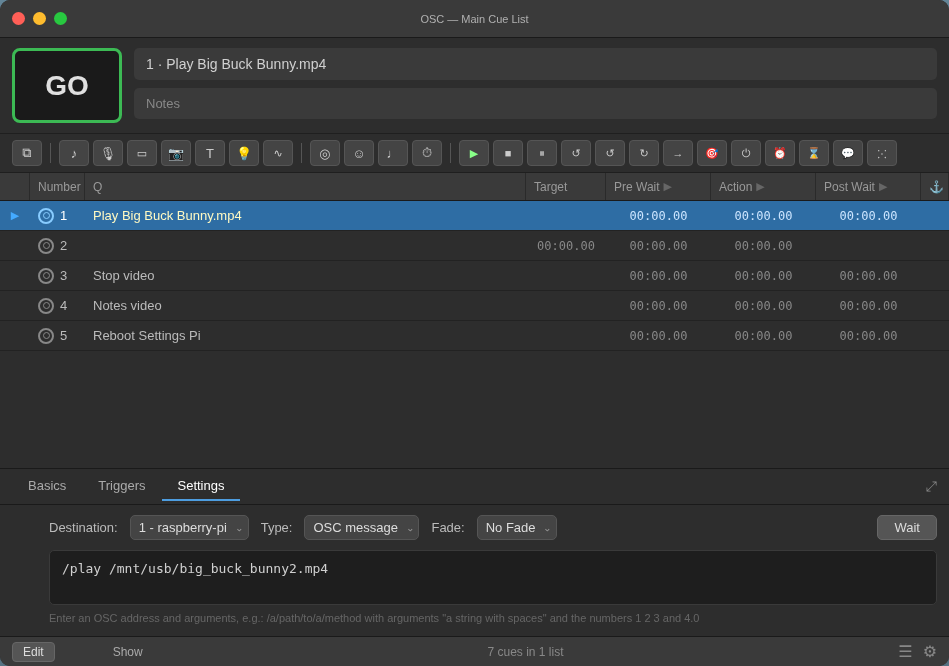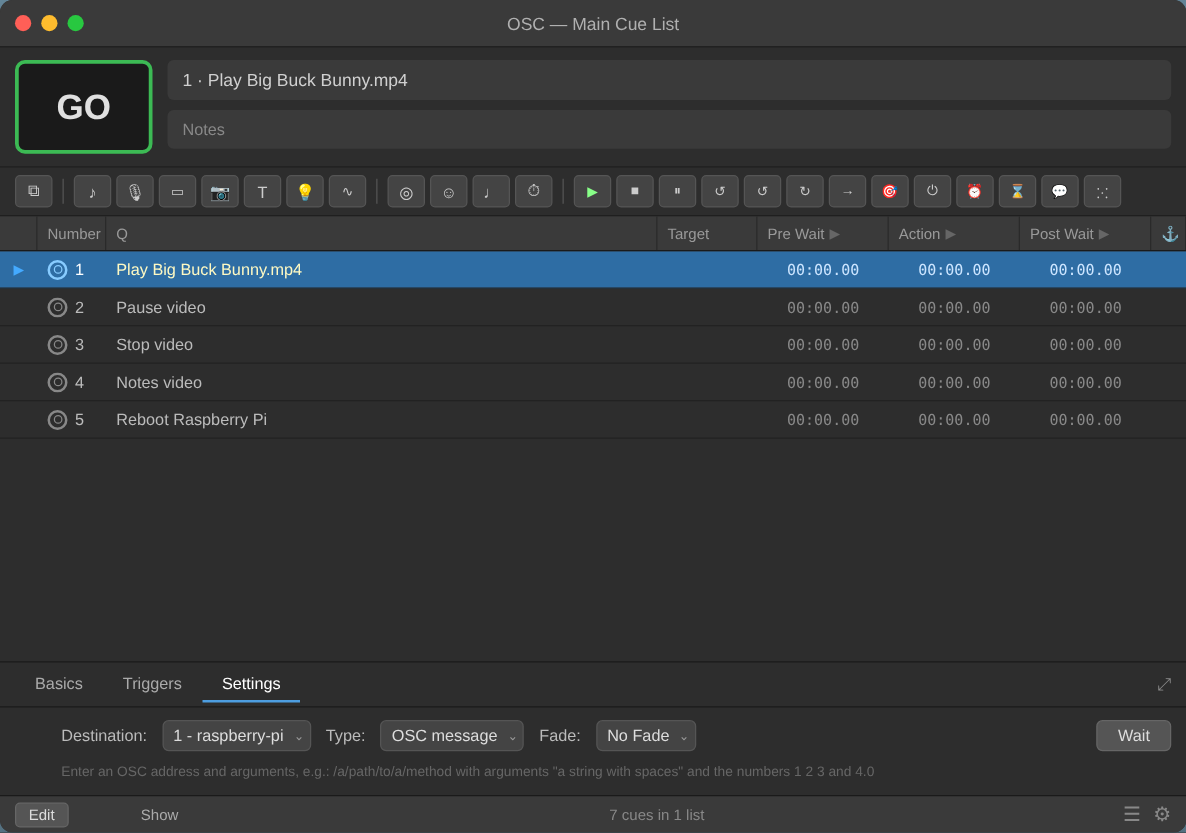--- a/index.html
+++ b/index.html
@@ -38,21 +38,21 @@
       display: flex;
       gap: 8px;
       align-items: center;
     }
     .tl { width: 13px; height: 13px; border-radius: 50%; cursor: pointer; }
     .tl-red { background: #ff5f57; }
     .tl-yellow { background: #febc2e; }
     .tl-green { background: #28c840; }
     .title-text {
       color: #b0b0b0;
-      font-size: 14px;
+      font-size: 11px;
     }
     
     .top-section {
       background: #2d2d2d;
       padding: 10px 12px;
       display: flex;
       gap: 12px;
       align-items: flex-start;
       flex-shrink: 0;
     }
@@ -442,21 +442,20 @@
       </div>
 
       <div class="table-row">
         <div class="td-cell row-indicator"></div>
         <div class="td-cell">
           <div class="circle-icon" style="margin-right:6px;">
               <div class="circle-icon-inner"></div>
             </div>
           <span>2</span>
         </div>
-        <div class="td-cell">Pause video</div>
         <div class="td-cell mono"></div>
         <div class="td-cell mono">00:00.00</div>
         <div class="td-cell mono">00:00.00</div>
         <div class="td-cell mono">00:00.00</div>
         <div class="td-cell"></div>
       </div>
 
       <div class="table-row">
         <div class="td-cell row-indicator"></div>
         <div class="td-cell">
@@ -490,21 +489,21 @@
       </div>
 
       <div class="table-row">
         <div class="td-cell row-indicator"></div>
         <div class="td-cell">
           <div class="circle-icon" style="margin-right:6px;">
               <div class="circle-icon-inner"></div>
             </div>
           <span>5</span>
         </div>
-        <div class="td-cell">Reboot Raspberry Pi</div>
+        <div class="td-cell">Reboot Settings Pi</div>
         <div class="td-cell mono"></div>
         <div class="td-cell mono">00:00.00</div>
         <div class="td-cell mono">00:00.00</div>
         <div class="td-cell mono">00:00.00</div>
         <div class="td-cell"></div>
       </div>
     </div>
   </div>
 
   <div class="bottom-panel">
@@ -530,20 +529,21 @@
           </select>
         </div>
         <span class="settings-label">Fade:</span>
         <div class="select-wrapper">
           <select class="settings-select">
             <option>No Fade</option>
           </select>
         </div>
         <button class="send-btn">Wait</button>
       </div>
+      <div class="osc-input-area">/play /mnt/usb/big_buck_bunny2.mp4</div>
       <div class="hint-text">
         <span>Enter an OSC address and arguments, e.g.: /a/path/to/a/method with arguments "a string with spaces" and the numbers 1 2 3 and 4.0</span>
       </div>
     </div>
   </div>
 
   <div class="status-bar">
     <button class="status-edit-btn">Edit</button>
     <button class="status-show-btn">Show</button>
     <div class="status-center">7 cues in 1 list</div>

